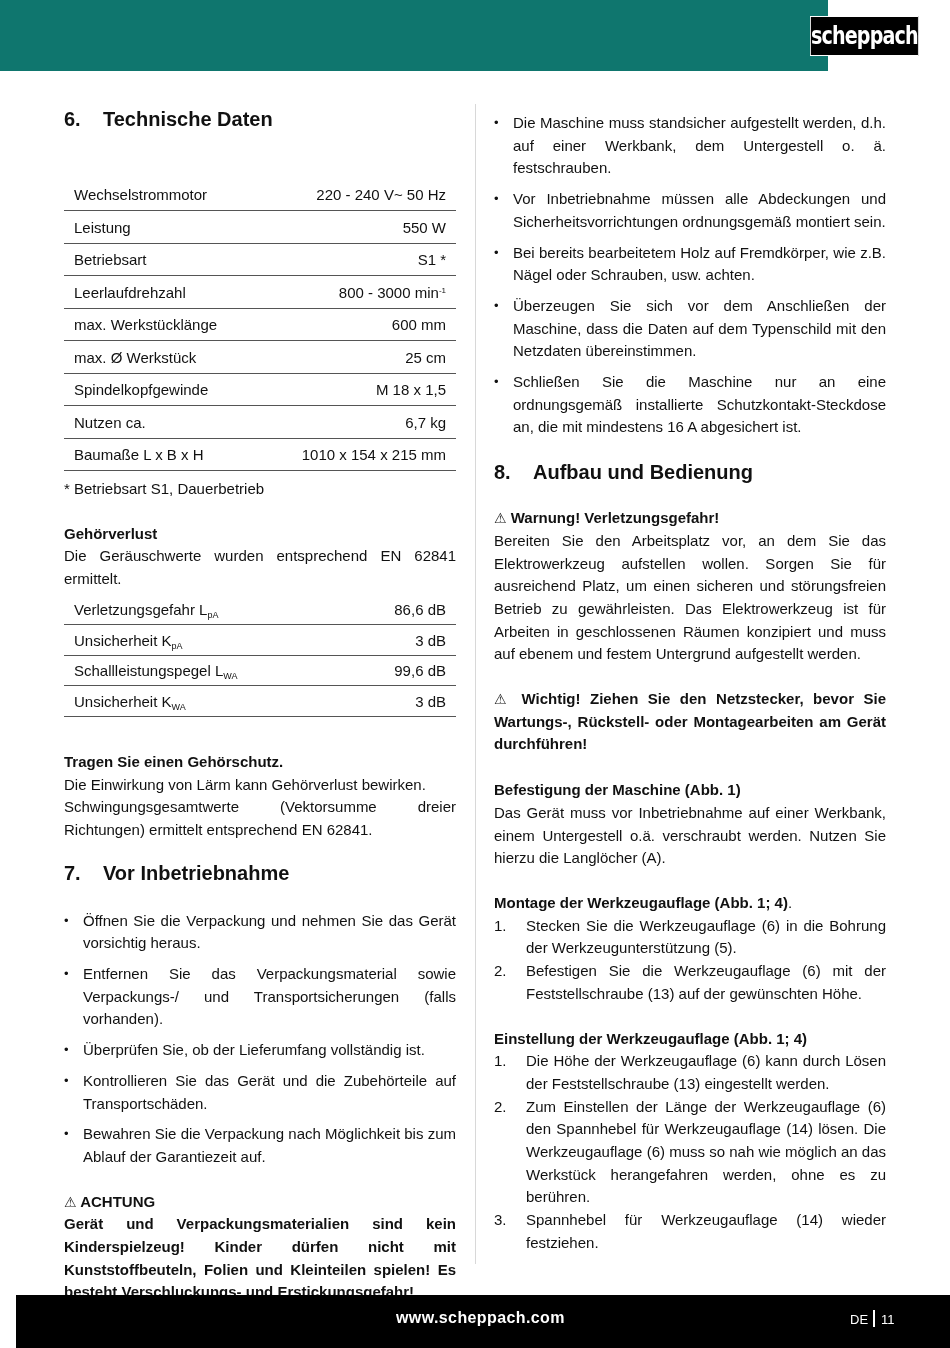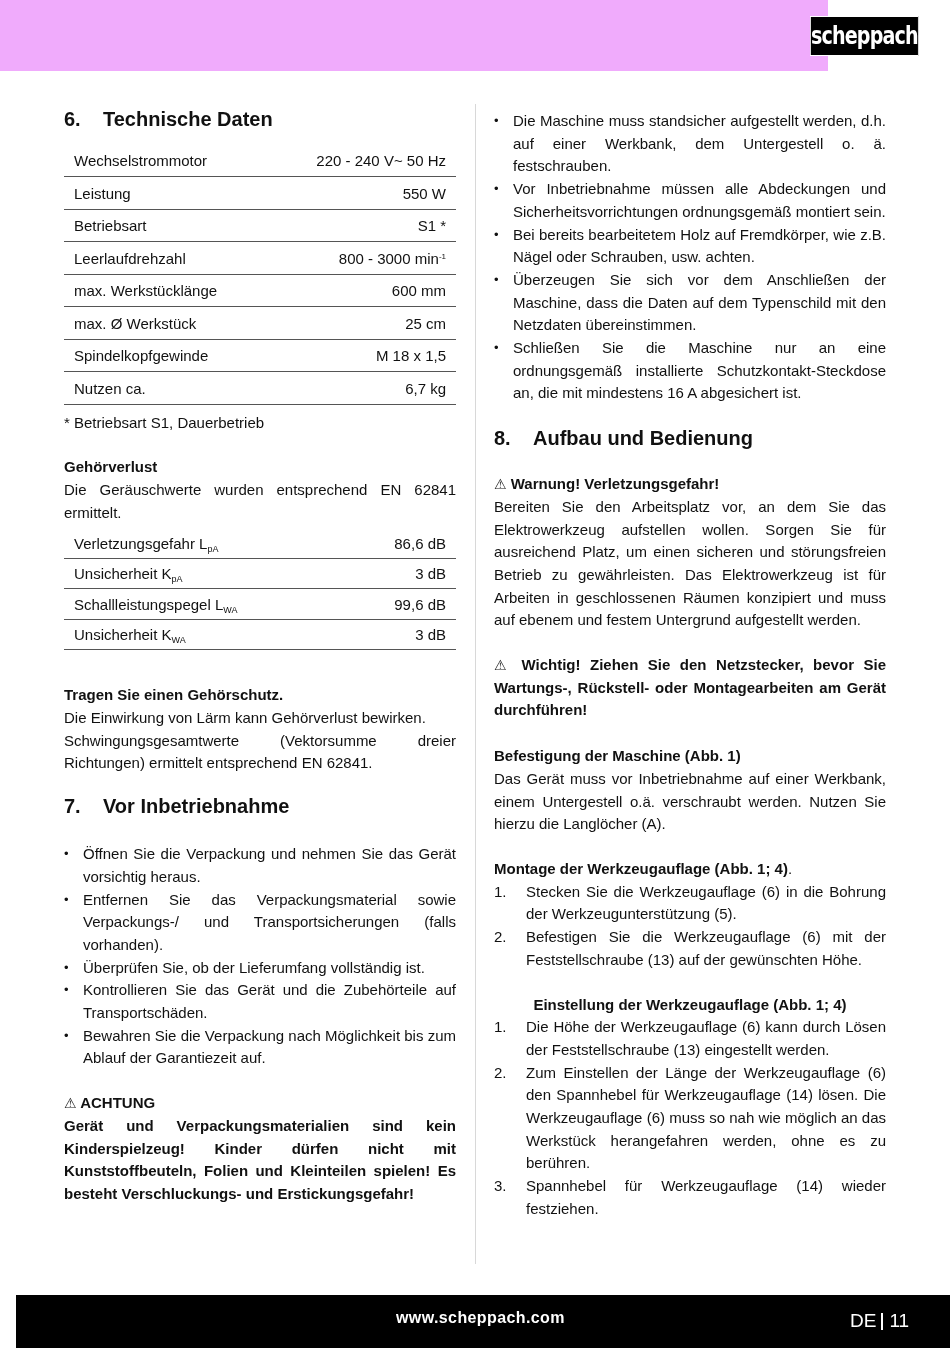--- a/index.html
+++ b/index.html
@@ -1,59 +1,59 @@
 <!DOCTYPE html>
 <html><head>
 <meta charset="utf-8">
 <style>
   * { box-sizing: border-box; margin: 0; padding: 0; }
   html, body { width: 950px; height: 1348px; background: #ffffff; overflow: hidden; }
   body { position: relative; font-family: "Liberation Sans", sans-serif; color: #111; font-size: 15px; }
 
-  .header-band { position: absolute; left: 0; top: 0; width: 828px; height: 71px; background: #f0abfc; }
+  .header-band { position: absolute; left: 0; top: 0; width: 828px; height: 71px; background: #0f766e; }
   .logo { position: absolute; left: 810px; top: 16px; width: 109px; height: 40px; background: #000; border: 1px solid #fff;
           color: #fff; font-family: "DejaVu Sans Condensed", "DejaVu Sans", sans-serif; font-weight: bold; font-size: 25px;
           line-height: 38px; text-align: center; letter-spacing: -1px; transform: scaleX(0.85); transform-origin: left center; width: 128px; }
 
   .col { position: absolute; top: 104px; }
   .col-left { left: 64px; width: 392px; }
   .col-right { left: 494px; width: 392px; }
   .divider { position: absolute; left: 475px; top: 104px; width: 1px; height: 1160px; background: #d8d8d8; }
 
   h2 { font-size: 20px; font-weight: bold; display: flex; line-height: 30px; }
   h2 .num { width: 39px; }
 
-  .tech-table { margin-top: 10px; }
+  .tech-table { margin-top: 44px; }
   .row { display: flex; justify-content: space-between; align-items: flex-end; padding: 0 10px; height: 32.5px; line-height: 22px; padding-bottom: 4px; border-bottom: 1.5px solid #555; }
   .row:first-child { height: 33px; }
   sup { font-size: 8px; vertical-align: top; position: relative; top: -2px; }
   sub { font-size: 9px; vertical-align: bottom; position: relative; top: 5px; }
 
   p, .line { line-height: 22.7px; }
   .justify { text-align: justify; text-align-last: auto; }
   .bold { font-weight: bold; }
   .footnote { margin-top: 22px; }
   .subhead { margin-top: 22px; font-weight: bold; line-height: 22.7px; }
 
   .noise-table { margin-top: 4px; }
   .noise-table .row { height: 30.5px; padding-bottom: 3px; }
 
   ul.bullets { list-style: none; }
-  ul.bullets li { position: relative; padding-left: 19px; line-height: 22.7px; text-align: justify; }
+  ul.bullets li { position: relative; padding-left: 19px; line-height: 22.7px; text-align: justify; margin-top: 8px; }
   ul.bullets li::before { content: "•"; position: absolute; left: 0; top: 0; font-size: 13px; }
 
   ol.steps { list-style: none; }
   ol.steps li { position: relative; padding-left: 32px; line-height: 22.7px; text-align: justify; }
   ol.steps li .n { position: absolute; left: 0; top: 0; }
 
   .warn-icon { font-weight: normal; font-size: 14px; }
 
   .footer { position: absolute; left: 16px; top: 1295px; width: 950px; height: 53px; background: #000; color: #fff; }
   .footer .url { position: absolute; left: 380px; top: 14px; font-size: 16px; font-weight: bold; letter-spacing: 0.4px; }
-  .footer .page { position: absolute; left: 834px; top: 15px; font-size: 19px; }
+  .footer .page { position: absolute; left: 834px; top: 15px; font-size: 13px; }
   .footer .sep { display: inline-block; width: 2px; height: 17px; background: #fff; margin: 0 6px -3px 5px; }
 </style>
 </head>
 <body>
 
 <div class="header-band">
   <div class="logo">scheppach</div>
 </div>
 
 <div class="divider"></div>
@@ -89,20 +89,24 @@
         <span>max. Ø Werkstück</span>
         <span>25 cm</span>
       </div>
     <div class="row">
         <span>Spindelkopfgewinde</span>
         <span>M 18 x 1,5</span>
       </div>
     <div class="row">
         <span>Nutzen ca.</span>
         <span>6,7 kg</span>
+      </div>
+    <div class="row">
+        <span>Baumaße L x B x H</span>
+        <span>1010 x 154 x 215 mm</span>
       </div>
   </div>
 
   <p class="footnote" style="margin-top:7px;">* Betriebsart S1, Dauerbetrieb</p>
 
   <div class="subhead" style="margin-top:22px;">Gehörverlust</div>
   <p class="justify">Die Geräuschwerte wurden entsprechend EN 62841 ermittelt.</p>
 
   <div class="noise-table">
     <div class="row">
@@ -174,21 +178,21 @@
 
   <div class="subhead" style="margin-top:23px;">Befestigung der Maschine (Abb. 1)</div>
   <p class="justify">Das Gerät muss vor Inbetriebnahme auf einer Werkbank, einem Untergestell o.ä. verschraubt werden. Nutzen Sie hierzu die Langlöcher (A).</p>
 
   <div class="subhead" style="margin-top:22px;"><span>Montage der Werkzeugauflage (Abb. 1; 4)</span><span style="font-weight:normal">.</span></div>
   <ol class="steps">
     <li><span class="n">1.</span><span>Stecken Sie die Werkzeugauflage (6) in die Bohrung der Werkzeugunterstützung (5).</span></li>
     <li><span class="n">2.</span><span>Befestigen Sie die Werkzeugauflage (6) mit der Feststellschraube (13) auf der gewünschten Höhe.</span></li>
   </ol>
 
-  <div class="subhead" style="margin-top:22px;text-align:center;">Einstellung der Werkzeugauflage (Abb. 1; 4)</div>
+  <div class="subhead" style="margin-top:22px;">Einstellung der Werkzeugauflage (Abb. 1; 4)</div>
   <ol class="steps">
     <li><span class="n">1.</span><span>Die Höhe der Werkzeugauflage (6) kann durch Lösen der Feststellschraube (13) eingestellt werden.</span></li>
     <li><span class="n">2.</span><span>Zum Einstellen der Länge der Werkzeugauflage (6) den Spannhebel für Werkzeugauflage (14) lösen. Die Werkzeugauflage (6) muss so nah wie möglich an das Werkstück herangefahren werden, ohne es zu berühren.</span></li>
     <li><span class="n">3.</span><span>Spannhebel für Werkzeugauflage (14) wieder festziehen.</span></li>
   </ol>
 </div>
 
 <div class="footer">
   <span class="url">www.scheppach.com</span>
   <span class="page"><span>DE</span><span class="sep"></span><span>11</span></span>

